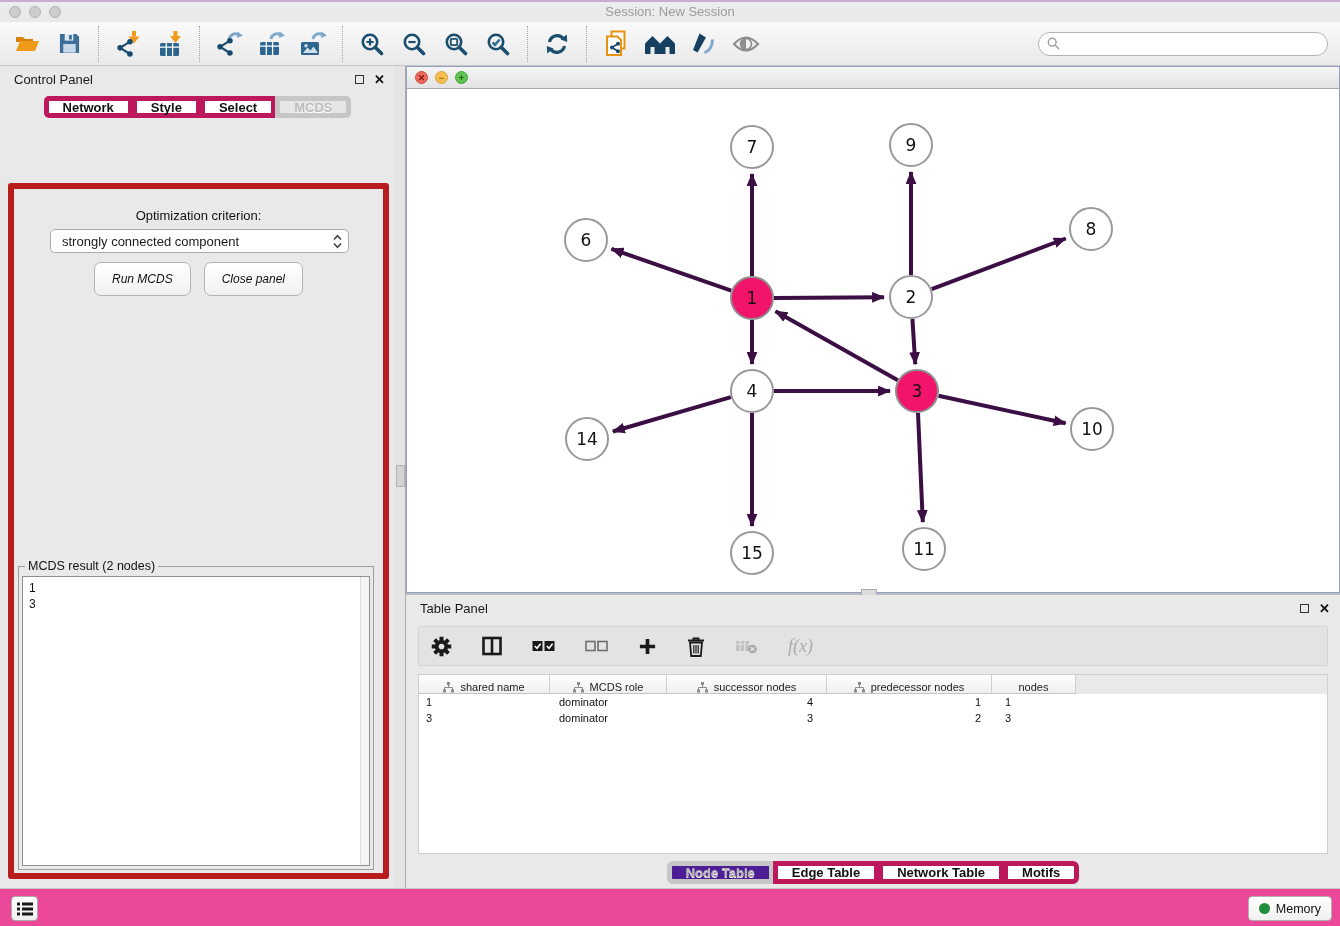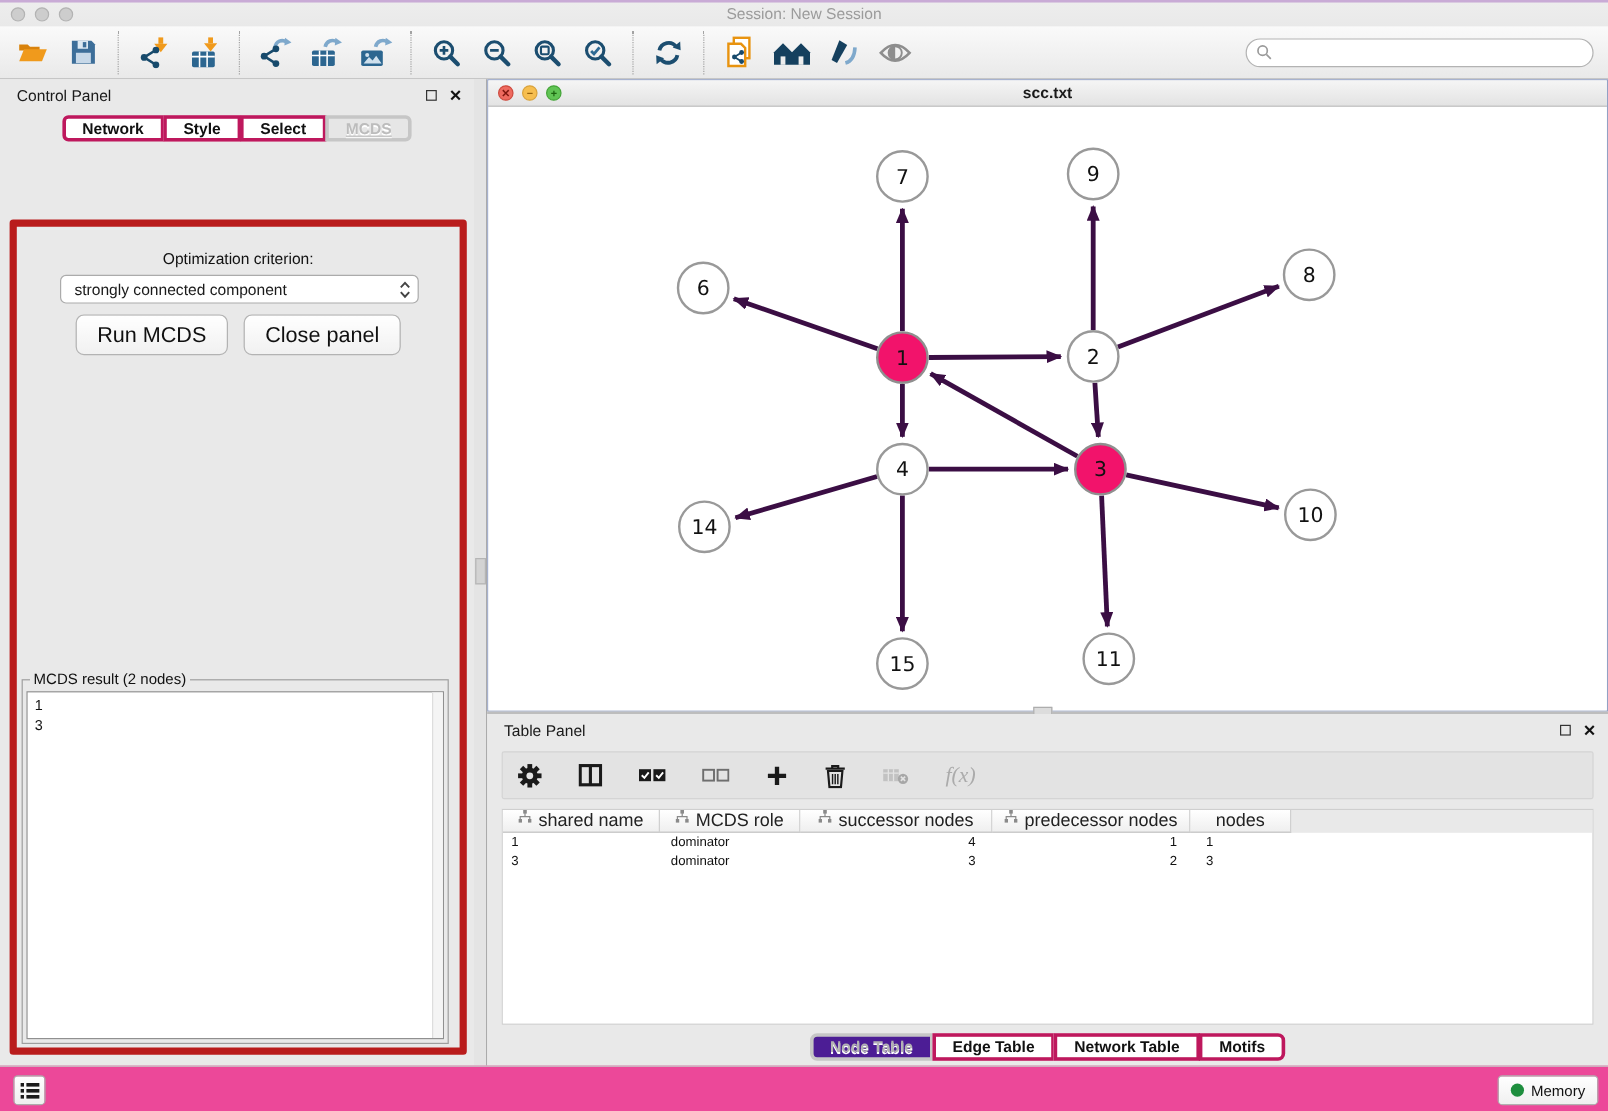--- a/index.html
+++ b/index.html
@@ -34,35 +34,35 @@
   .right-pane { position:absolute; left:406px; top:66px; width:934px; height:822px; }
 
   
   .panel-head { height:26px; display:flex; align-items:center; padding:0 10px 0 14px; }
   .panel-title { font-size:13px; color:#1a1a1a; }
   .panel-head .spacer { flex:1; }
   .mini-float { width:9px; height:9px; border:1.5px solid #333; display:inline-block; margin-right:10px; }
   .mini-close { font-size:13px; font-weight:bold; color:#111; line-height:1; }
 
   .cp-tabs { display:flex; justify-content:center; margin-top:4px; position:relative; z-index:2; }
-  .tabbtn { height:22px; padding:0 14px; background:#fff; border:3px solid #be185d; font-size:13px; font-weight:bold;
+  .tabbtn { height:22px; padding:0 14px; background:#fff; border:5px solid #be185d; font-size:13px; font-weight:bold;
     display:flex; align-items:center; margin-left:-1px; color:#111; }
   .tabbtn:first-child { border-radius:5px 0 0 5px; margin-left:0; }
-  .cp-tabs .tabbtn:last-child { border-radius:0 5px 5px 0;text-decoration:underline; }
+  .cp-tabs .tabbtn:last-child { border-radius:0 5px 5px 0; }
   .tabbtn.sel { background:#E6E6E6; color:#BCBCBC; text-shadow:0 1px 0 #fff; border-color:#C6C6C6; }
 
   .cp-box { position:absolute; left:8px; right:6px; top:117px; bottom:9px;
     border:6px solid #b91c1c; border-radius:3px; background:#E9E9E9; }
   .opt-label { text-align:center; margin-top:19px; font-size:13px; color:#111; }
   .combo { position:absolute; left:36px; right:34px; top:40px; height:24px; background:#fff;
     border:1px solid #ABABAB; border-radius:5px; display:flex; align-items:center; padding:0 6px 0 11px; font-size:13px;gap:16px; }
   .combo .cval { flex:1; }
   .btn-row { position:absolute; left:0; right:0; top:73px; display:flex; justify-content:center; gap:13px; }
   .pbtn { height:24px; padding:16px 17px; background:linear-gradient(#fff,#F1F1F1); border:1px solid #B3B3B3;
-    border-radius:7px; font-size:18px; color:#111; display:flex; align-items:center; }
+    border-radius:7px; font-size:12px; color:#111; display:flex; align-items:center;font-style:italic; }
 
   .result-fieldset { position:absolute; left:4px; right:9px; top:370px; bottom:3px;
     border:1px solid #9E9E9E; padding:3px; }
   .result-fieldset legend { font-size:12.5px; padding:0 3px; margin-left:3px; color:#111; }
   .result-area { width:100%; height:100%; background:#fff; border:1px solid #909090; position:relative; }
   .result-text { padding:3px 6px; font-size:12px; line-height:16px; white-space:pre; color:#111; }
   .result-scroll { position:absolute; right:0; top:0; bottom:0; width:9px; background:#F4F4F4; border-left:1px solid #DDD; }
 
   
   .net-window { position:absolute; left:0; top:0; width:934px; height:527px; border:1px solid #93A1C4; background:#fff; }
@@ -84,21 +84,21 @@
   
   .table-panel { position:absolute; left:0; top:529px; width:934px; height:293px; background:#E9E9E9; }
   .tp-toolbar { margin:5px 12px 0 12px; height:40px; background:#E3E3E3; border:1px solid #D4D4D4; border-radius:2px;
     display:flex; align-items:center; padding-left:12px; gap:30px; }
   .tpi { display:flex; align-items:center; justify-content:center; height:28px; }
   .fx { font-family:"Liberation Serif", serif; font-style:italic; font-size:18px; color:#ABABAB; }
 
   .grid { margin:8px 12px 0 12px; background:#fff; border:1px solid #CFCFCF; height:180px; position:relative; overflow:hidden; }
   .thead { display:flex; height:19px; background:#E9E9E9; }
   .th { background:linear-gradient(#FFFFFF,#EFEFEF); border-right:1px solid #D0D0D0; border-bottom:1px solid #C4C4C4;
-    display:flex; align-items:flex-start; justify-content:center; gap:6px; font-size:15px; color:#222; }
+    display:flex; align-items:flex-end; justify-content:center; gap:6px; font-size:11px; color:#222; }
   .c0 { width:131px; } .c1 { width:117px; } .c2 { width:160px; } .c3 { width:165px; } .c4 { width:84px; }
   .tr { display:flex; height:16px; align-items:center; }
   .td { font-size:11px; color:#111; overflow:hidden; white-space:nowrap; }
   .td.c0 { padding-left:7px; } .td.c1 { padding-left:9px; }
   .td.c2 { text-align:right; padding-right:14px; } .td.c3 { text-align:right; padding-right:11px; }
   .td.c4 { padding-left:13px; }
 
   .tp-tabs { position:absolute; left:0; right:0; bottom:4px; display:flex; justify-content:center; }
   .tp-tabs .tabbtn { font-weight:bold; height:23px; }
   .tp-tabs .tabbtn:first-child { border-radius:6px 0 0 6px; }
@@ -335,21 +335,20 @@
 
 <div class="right-pane">
 
   <div class="net-window">
     <div class="net-titlebar">
       <div class="net-traffic">
         <span class="ntl red">✕</span>
         <span class="ntl yel">−</span>
         <span class="ntl grn">+</span>
       </div>
-      <div class="net-title">scc.txt</div>
     </div>
     <div class="net-canvas">
       <svg width="932" height="503" viewBox="0 0 932 503">
           <defs>
             <marker id="arr" viewBox="0 0 12 10" refX="11" refY="5" markerWidth="13" markerHeight="11" orient="auto" markerUnits="userSpaceOnUse">
               <path d="M0 0 L12 5 L0 10 z" fill="#3B0E44"></path>
             </marker>
           </defs>
           <line x1="345.0" y1="187.0" x2="345.0" y2="85.0" stroke="#3B0E44" stroke-width="4" marker-end="url(#arr)"></line>
           <line x1="324.2" y1="201.7" x2="204.5" y2="159.9" stroke="#3B0E44" stroke-width="4" marker-end="url(#arr)"></line>

